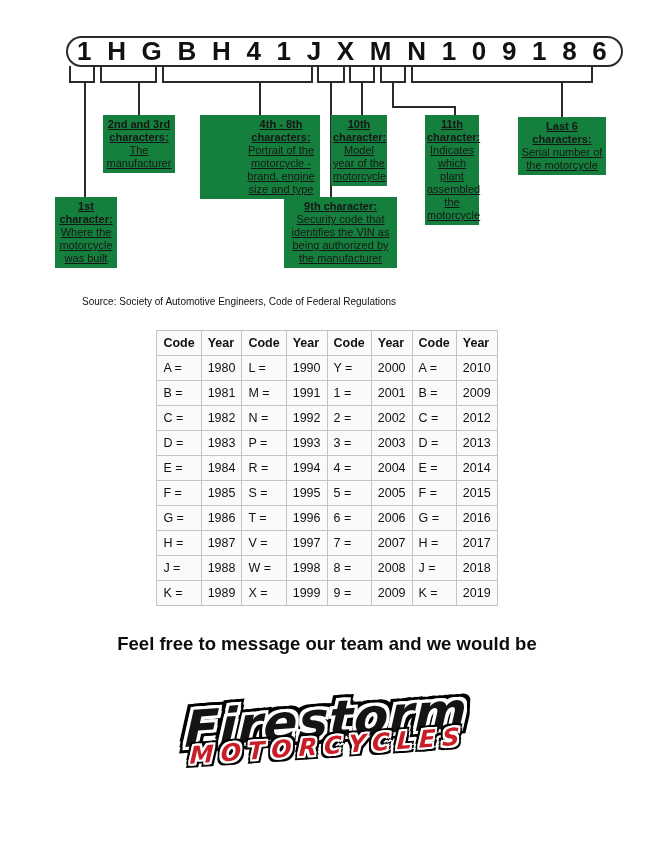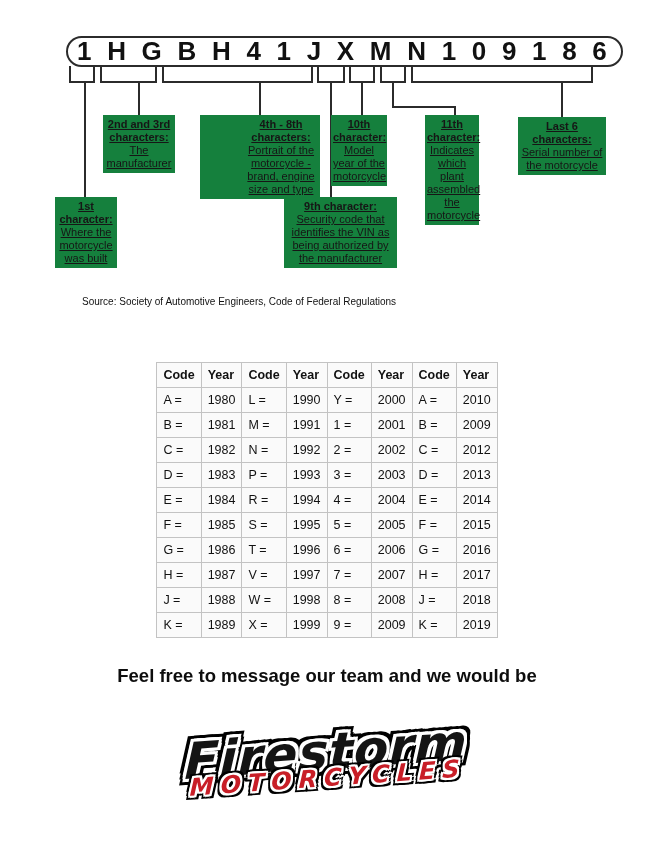--- a/index.html
+++ b/index.html
@@ -56,21 +56,21 @@
   .lab-23   { left:103px; top:115px; width:72px; }
   .lab-48   { left:200px; top:115px; width:120px;padding-left:44px; }
   .lab-9th  { left:284px; top:197px; width:113px; }
   .lab-10th { left:331px; top:115px; width:56px; }
   .lab-11th { left:425px; top:115px; width:54px;text-align:center; }
   .lab-l6   { left:518px; top:117px; width:88px; }
 
   .source { position:absolute; left:59px; top:296px; font-size:10px; color:#111;margin-left:23px; }
 
   
-  .tbl-wrap { margin-top:32px; }
+  .tbl-wrap { }
   table.codes {
     margin:0 auto; border-collapse:collapse;
     font-size:12.5px; color:#111;
   }
   table.codes th, table.codes td {
     border:1px solid #c3c3c3; background:#fafafa;
     padding:5px 6px; text-align:left; white-space:nowrap;
   }
   table.codes th { font-weight:bold; }
   table.codes th:nth-child(odd), table.codes td:nth-child(odd)  { min-width:38px; }

